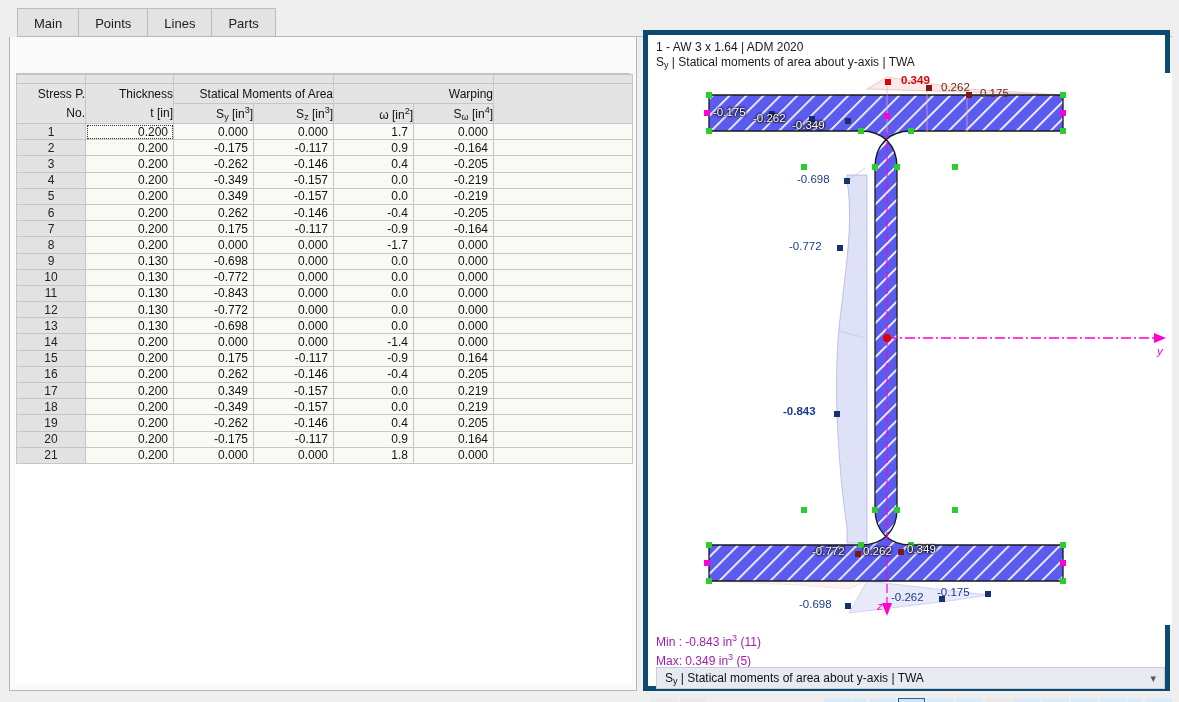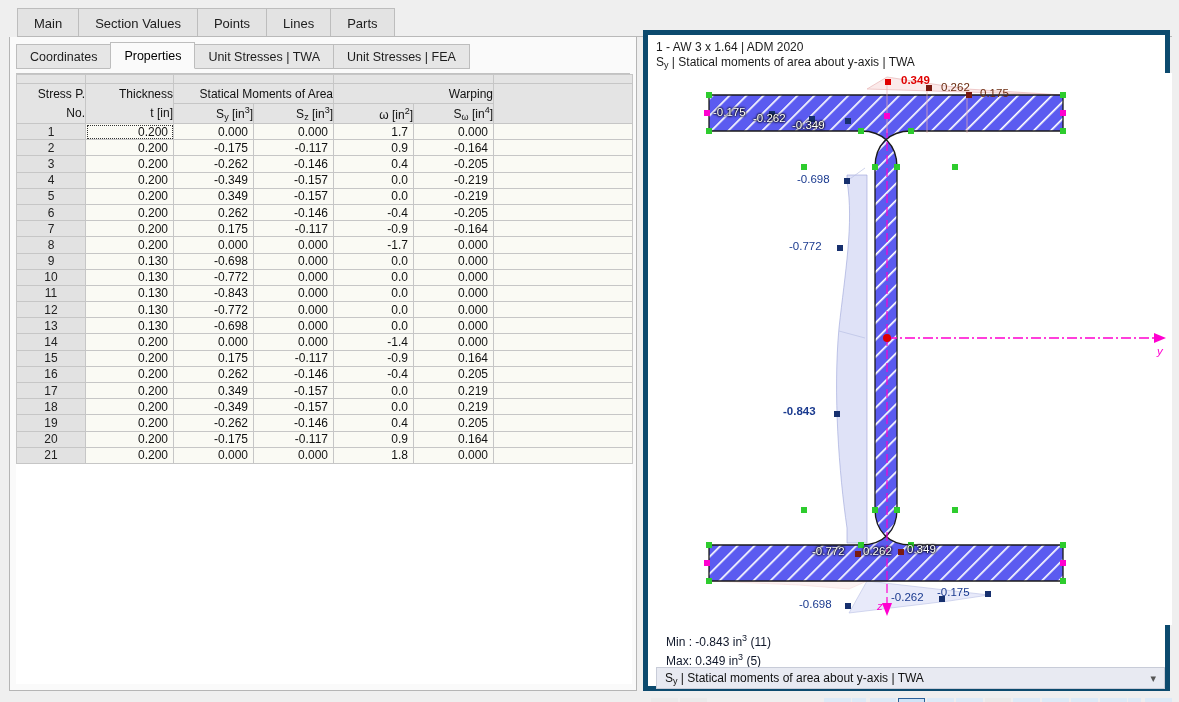--- a/index.html
+++ b/index.html
@@ -75,21 +75,21 @@
   .leftblank { position: absolute; left: 6px; top: 403px; width: 616px; bottom: 6px; background: #fff; }
   .leftblank .gutter { position: absolute; left: 0; top: 0; width: 69px; height: 100%; background: #f4f4f4; border-right: 1px solid #d8d8d8; }
 
   
   .rightpanel {
     position: absolute; left: 643px; top: 30px; width: 527px; height: 661px;
     background: #fff; border: 5px solid #0c4a6e;
   }
   .rp-head { position: absolute; left: 8px; top: 5px; font-size: 12px; color: #1a1a1a; line-height: 15px; }
   .canvas { position: absolute; left: 1px; top: 38px; width: 523px; height: 552px; background: #fff; overflow: hidden; }
-  .minmax { position: absolute; left: 18px; top: 596px; font-size: 12px; color: #0f172a; line-height: 15px; }
+  .minmax { position: absolute; left: 8px; top: 596px; font-size: 12px; color: #a21caf; line-height: 15px; }
   .combo {
     position: absolute; left: 8px; top: 632px; width: 509px; height: 22px;
     background: #e8eaf2; border: 1px solid #c8ccd8; display: flex; align-items: center;
     padding: 0 8px; font-size: 12px; color: #101010; cursor: default;
   }
   .combo .chev { margin-left: auto; font-size: 11px; color: #555; }
 
   
   .toolbar { position: absolute; left: 2px; top: 660px; width: 523px; height: 32px; display: flex; align-items: center; }
   .tb-btn {
@@ -111,35 +111,28 @@
   .lbl.onshape { color: #ffffff; text-shadow: 0 0 2px #000, 0 0 2px #000, 0 0 3px #000; }
 </style>
 </head>
 <body>
 
 <div id="app">
 
   <div class="tabstrip">
     <div class="tabs" id="main-tabs">
         <div class="tab">Main</div>
-        <div class="tab">Section Values</div>
         <div class="tab">Points</div>
         <div class="tab">Lines</div>
         <div class="tab">Parts</div>
       </div>
     <div class="underline"></div>
   </div>
 
   <div class="leftpanel">
-    <div class="subtabs" id="sub-tabs">
-        <div class="subtab">Coordinates</div>
-        <div class="subtab active">Properties</div>
-        <div class="subtab">Unit Stresses | TWA</div>
-        <div class="subtab">Unit Stresses | FEA</div>
-      </div>
     <div class="subtabs-rule"></div>
 
     <div class="leftblank">
       <div class="gutter"></div>
     </div>
 
     <div class="tablewrap">
       <table class="grid">
         <colgroup>
           <col class="c0">

